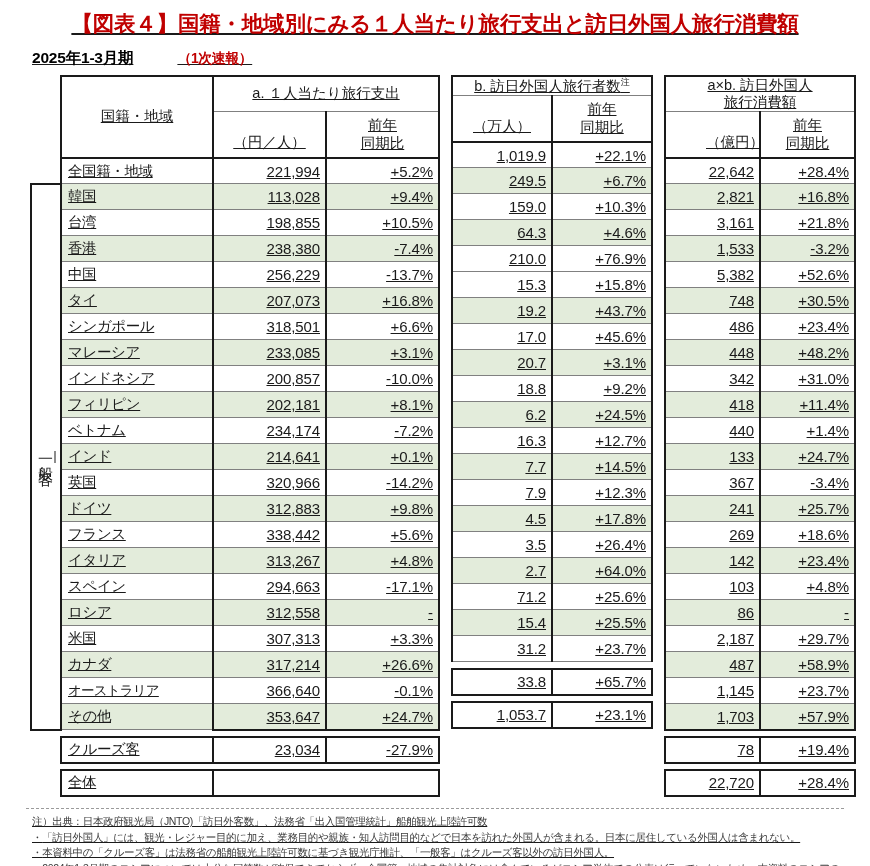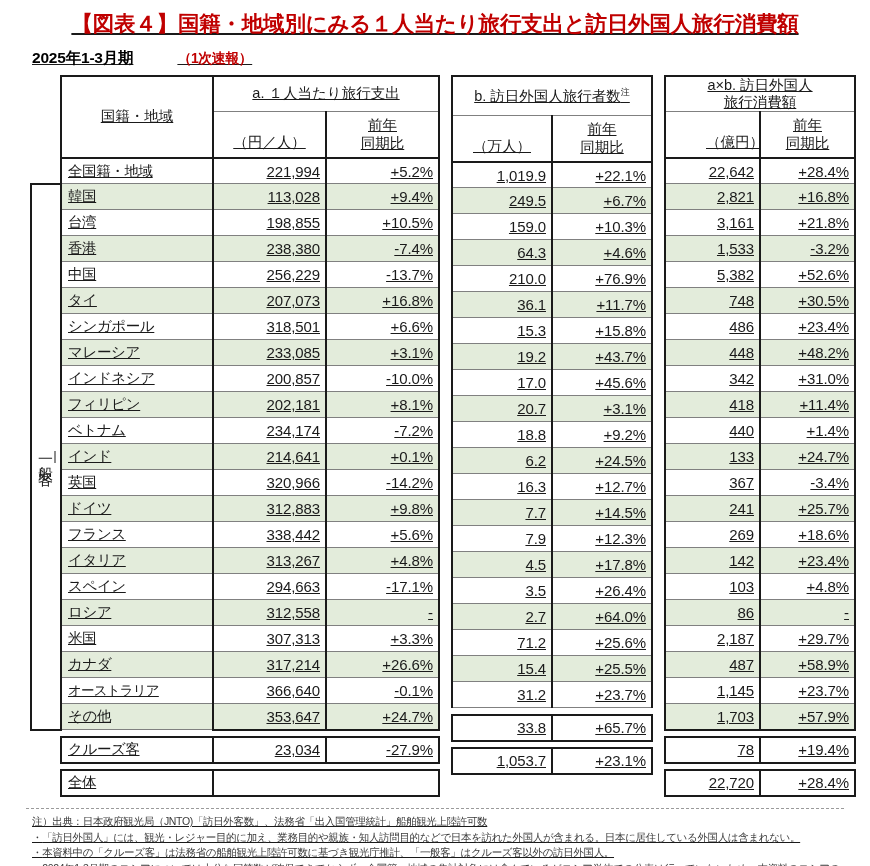--- a/index.html
+++ b/index.html
@@ -344,21 +344,21 @@
       <div class="gap-a"></div>
 
       <div class="block-mid">
         <table class="grid">
           <colgroup>
               <col class="col-mid-a">
               <col class="col-mid-b">
             </colgroup>
           <tbody id="mid-body">
               <tr>
-                <td class="hdr outer-left outer-top outer-right" colspan="2" style="height: 40px;"><span>b. 訪日外国人旅行者数</span><span class="sup-note">注</span></td>
+                <td class="hdr outer-left outer-top outer-right" colspan="2" style="height: 20px;"><span>b. 訪日外国人旅行者数</span><span class="sup-note">注</span></td>
               </tr>
               <tr>
                 <td class="hdr outer-left" style="height: 46px; vertical-align: bottom; padding-bottom: 6px;">（万人）</td>
                 <td class="hdr thick-l outer-right" style="height: 46px;">
                   <div>前年</div>
                   <div>同期比</div>
                 </td>
               </tr>
               <tr>
                 <td class="num outer-left" style="border-top: 2px solid rgb(26, 26, 26);">1,019.9</td>
@@ -372,24 +372,20 @@
                 <td class="num outer-left">159.0</td>
                 <td class="num thick-l outer-right">+10.3%</td>
               </tr>
               <tr>
                 <td class="num outer-left shaded">64.3</td>
                 <td class="num thick-l outer-right shaded">+4.6%</td>
               </tr>
               <tr>
                 <td class="num outer-left">210.0</td>
                 <td class="num thick-l outer-right">+76.9%</td>
-              </tr>
-              <tr>
-                <td class="num outer-left shaded">36.1</td>
-                <td class="num thick-l outer-right shaded">+11.7%</td>
               </tr>
               <tr>
                 <td class="num outer-left">15.3</td>
                 <td class="num thick-l outer-right">+15.8%</td>
               </tr>
               <tr>
                 <td class="num outer-left shaded">19.2</td>
                 <td class="num thick-l outer-right shaded">+43.7%</td>
               </tr>
               <tr>

